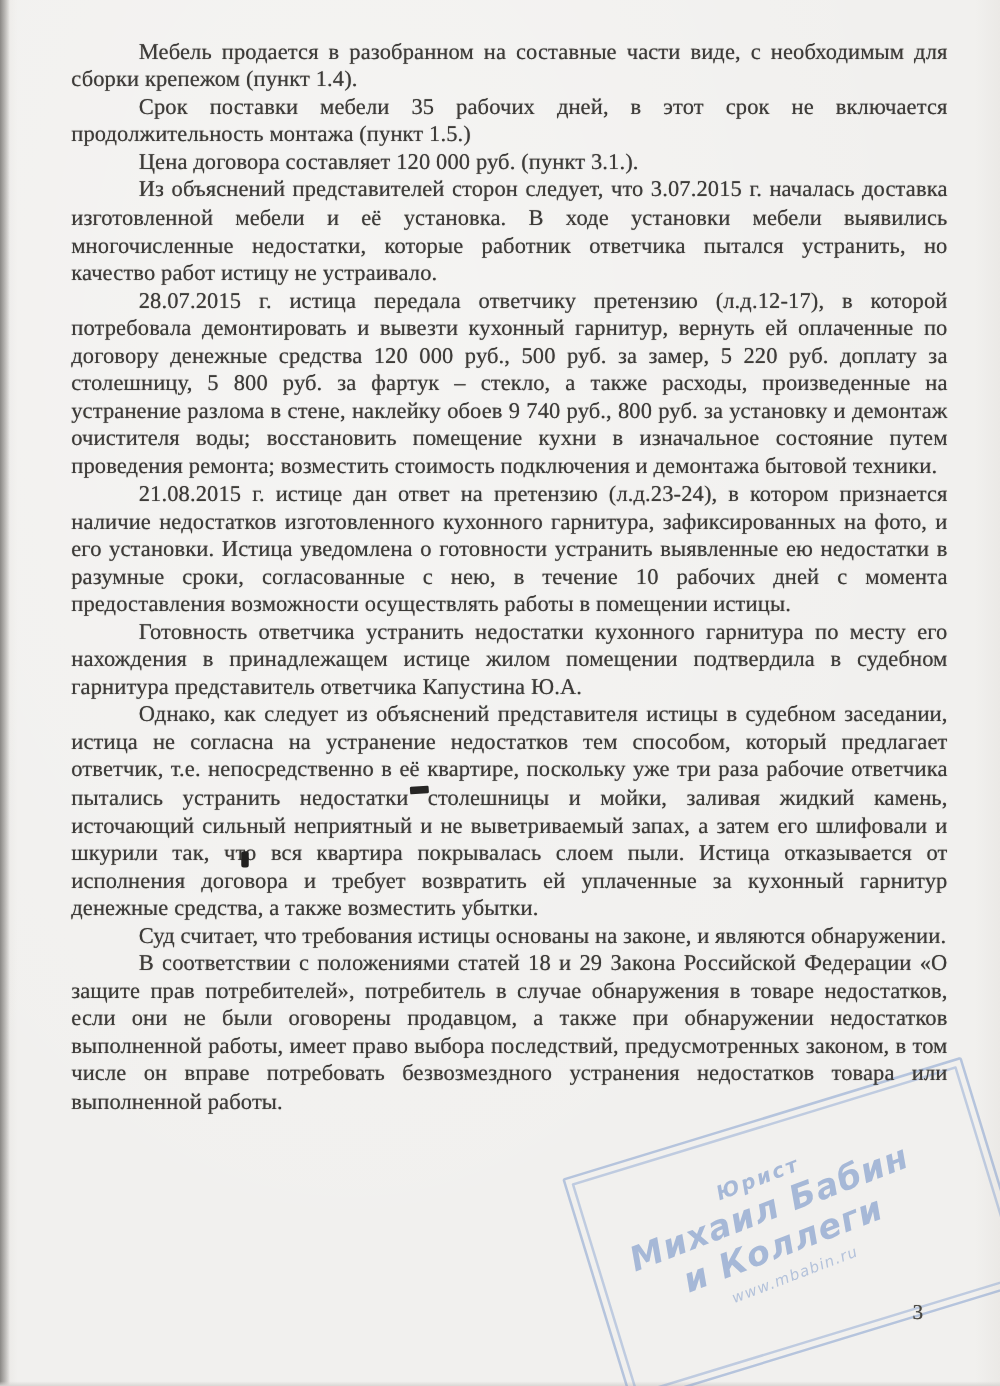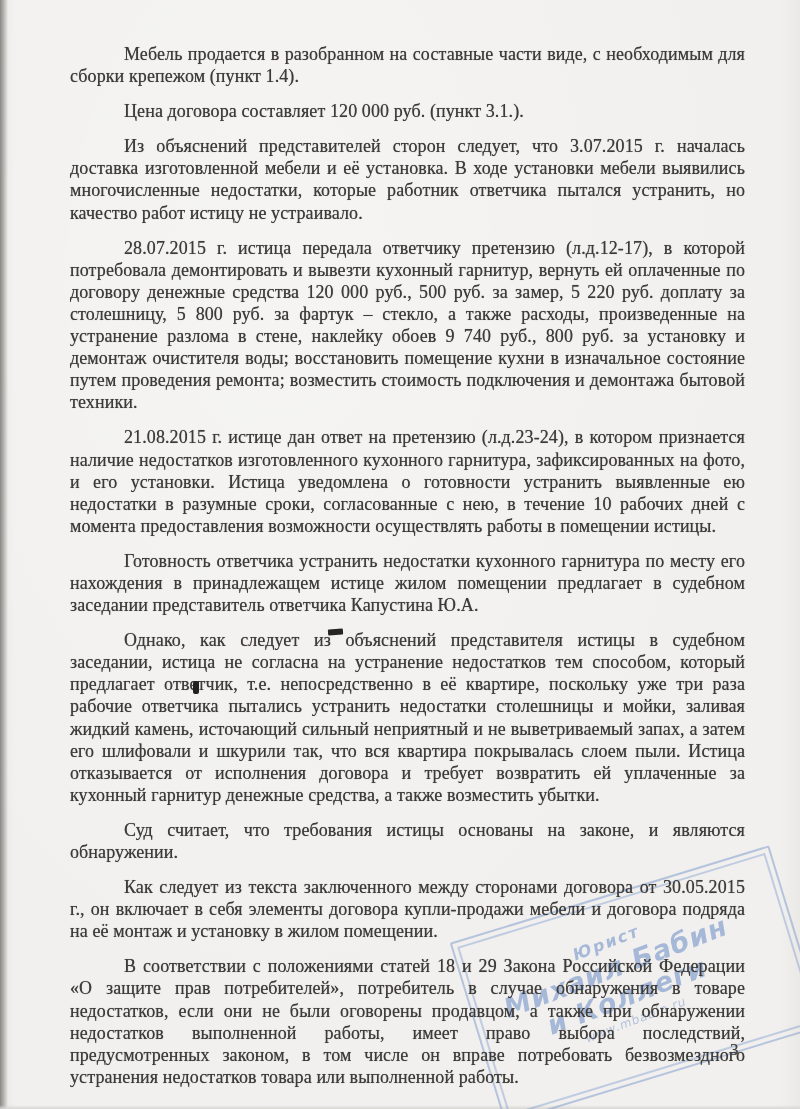--- a/index.html
+++ b/index.html
@@ -40,21 +40,21 @@
     width: 701px;
     color: #3d3b38;
     font-size: 18px;
     line-height: 22.1px;
     text-align: justify;
     letter-spacing: 0.1px;
     text-shadow: 0 0 0.7px rgba(61,59,56,0.75);
     z-index: 3;
   }
   .text-block p {
-    margin: 13px;
+    margin: 0;
     text-indent: 54px;
     hyphens: none;
   }
   .page-number {
     position: absolute;
     left: 730px;
     top: 1040px;
     font-size: 17px;
     color: #47453f;
     z-index: 3;
@@ -143,28 +143,28 @@
     <div class="stamp-content">
       <div class="stamp-title">Юрист</div>
       <div class="stamp-name">Михаил Бабин</div>
       <div class="stamp-name">и Коллеги</div>
       <div class="stamp-url">www.mbabin.ru</div>
     </div>
   </div>
 
   <div class="text-block">
     <p>Мебель продается в разобранном на составные части виде, с необходимым для сборки крепежом (пункт 1.4).</p>
+    <p>Срок поставки мебели 35 рабочих дней, в этот срок не включается продолжительность монтажа (пункт 1.5.)</p>
     <p>Цена договора составляет 120&nbsp;000 руб. (пункт 3.1.).</p>
     <p>Из объяснений представителей сторон следует, что 3.07.2015 г. началась доставка изготовленной мебели и её установка. В ходе установки мебели выявились многочисленные недостатки, которые работник ответчика пытался устранить, но качество работ истицу не устраивало.</p>
     <p>28.07.2015 г. истица передала ответчику претензию (л.д.12-17), в которой потребовала демонтировать и вывезти кухонный гарнитур, вернуть ей оплаченные по договору денежные средства 120&nbsp;000 руб., 500 руб. за замер, 5&nbsp;220 руб. доплату за столешницу, 5&nbsp;800 руб. за фартук – стекло, а также расходы, произведенные на устранение разлома в стене, наклейку обоев 9&nbsp;740 руб., 800 руб. за установку и демонтаж очистителя воды; восстановить помещение кухни в изначальное состояние путем проведения ремонта; возместить стоимость подключения и демонтажа бытовой техники.</p>
     <p>21.08.2015 г. истице дан ответ на претензию (л.д.23-24), в котором признается наличие недостатков изготовленного кухонного гарнитура, зафиксированных на фото, и его установки. Истица уведомлена о готовности устранить выявленные ею недостатки в разумные сроки, согласованные с нею, в течение 10 рабочих дней с момента предоставления возможности осуществлять работы в помещении истицы.</p>
-    <p>Готовность ответчика устранить недостатки кухонного гарнитура по месту его нахождения в принадлежащем истице жилом помещении предлагает в судебном заседании представитель ответчика Капустина Ю.А.</p>
+    <p>Готовность ответчика устранить недостатки кухонного гарнитура по месту его нахождения в принадлежащем истице жилом помещении подтвердила в судебном гарнитура представитель ответчика Капустина Ю.А.</p>
     <p>Однако, как следует из объяснений представителя истицы в судебном заседании, истица не согласна на устранение недостатков тем способом, который предлагает ответчик, т.е. непосредственно в её квартире, поскольку уже три раза рабочие ответчика пытались устранить недостатки столешницы и мойки, заливая жидкий камень, источающий сильный неприятный и не выветриваемый запах, а затем его шлифовали и шкурили так, что вся квартира покрывалась слоем пыли. Истица отказывается от исполнения договора и требует возвратить ей уплаченные за кухонный гарнитур денежные средства, а также возместить убытки.</p>
     <p>Суд считает, что требования истицы основаны на законе, и являются обнаружении.</p>
-    <p>Как следует из текста заключенного между сторонами договора от 30.05.2015 г., он включает в себя элементы договора купли-продажи мебели и договора подряда на её монтаж и установку в жилом помещении.</p>
     <p>В соответствии с положениями статей 18 и 29 Закона Российской Федерации «О защите прав потребителей», потребитель в случае обнаружения в товаре недостатков, если они не были оговорены продавцом, а также при обнаружении недостатков выполненной работы, имеет право выбора последствий, предусмотренных законом, в том числе он вправе потребовать безвозмездного устранения недостатков товара или выполненной работы.</p>
   </div>
 
   <div class="ink-blot-1"></div>
   <div class="ink-blot-2"></div>
 
   <div class="page-number">3</div>
 
 </div>
 

